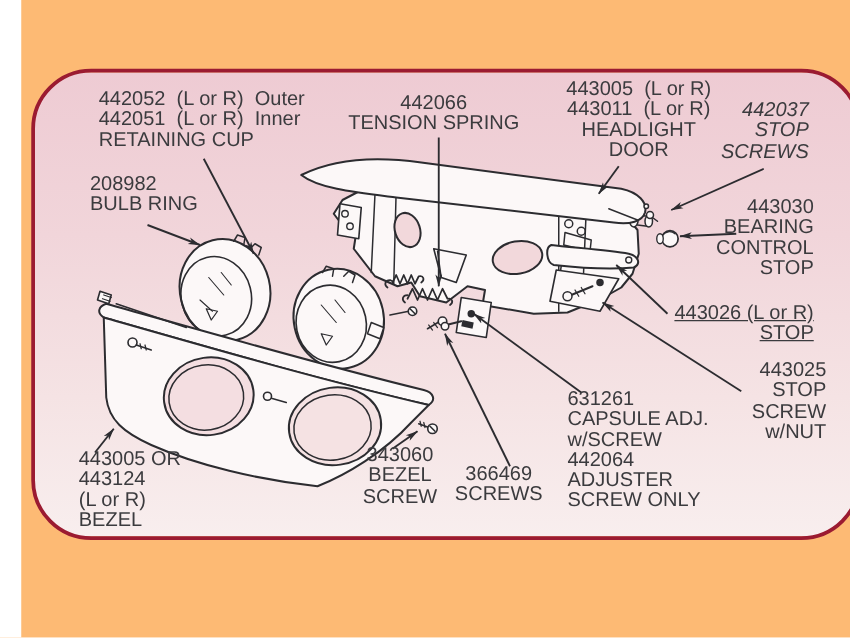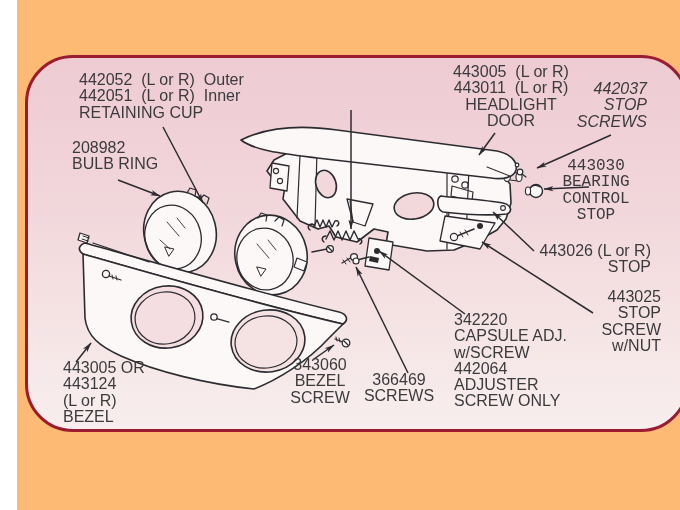--- a/index.html
+++ b/index.html
@@ -16,22 +16,22 @@
   #art{position:absolute;left:0;top:0;width:680px;height:510px;}
   .lbl{
     position:absolute;color:#3b3b3e;font-size:16px;line-height:16.3px;
     white-space:pre;letter-spacing:0;
   }
   .l-retaining{left:62px;top:72px;text-align:left;}
   .l-bulbring{left:55px;top:140px;text-align:left;}
   .l-tension{left:235px;top:75px;width:190px;text-align:center;}
   .l-door{left:418px;top:64px;width:152px;text-align:center;}
   .l-stopscrews{left:530px;top:81px;width:100px;text-align:right;font-style:italic;}
-  .l-bearing{left:524px;top:158px;width:110px;text-align:center;font-family:Liberation Mono, monospace;}
-  .l-stoplr{left:484px;top:243px;width:150px;text-align:right;}
+  .l-bearing{left:524px;top:158px;width:110px;text-align:right;}
+  .l-stoplr{left:484px;top:243px;width:150px;text-align:right;text-decoration:underline;}
   .l-stopnut{left:544px;top:289px;width:100px;text-align:right;}
   .l-capsule{left:437px;top:312px;text-align:left;}
   .l-screws68{left:332px;top:372px;width:100px;text-align:center;}
   .l-bezelscrew{left:253px;top:357px;width:100px;text-align:center;}
   .l-bezel{left:46px;top:360px;text-align:left;}
 </style>
 </head>
 <body>
 
 <div id="canvas">
@@ -179,38 +179,40 @@
       <path d="M297,359 L317,345" marker-end="url(#arr)"></path>
       <path d="M59,362 L74,343" marker-end="url(#arr)"></path>
     </g>
   </svg>
 
   <div class="lbl l-retaining">442052  (L or R)  Outer
 442051  (L or R)  Inner
 RETAINING CUP</div>
   <div class="lbl l-bulbring">208982
 BULB RING</div>
+  <div class="lbl l-tension">442066
+TENSION SPRING</div>
   <div class="lbl l-door">443005  (L or R)
 443011  (L or R)
 HEADLIGHT
 DOOR</div>
   <div class="lbl l-stopscrews">442037
 STOP
 SCREWS</div>
   <div class="lbl l-bearing">443030
 BEARING
 CONTROL
 STOP</div>
   <div class="lbl l-stoplr">443026 (L or R)
 STOP</div>
   <div class="lbl l-stopnut">443025
 STOP
 SCREW
 w/NUT</div>
-  <div class="lbl l-capsule">342220
+  <div class="lbl l-capsule">631261
 CAPSULE ADJ.
 w/SCREW
 442064
 ADJUSTER
 SCREW ONLY</div>
   <div class="lbl l-screws68">366469
 SCREWS</div>
   <div class="lbl l-bezelscrew">343060
 BEZEL
 SCREW</div>

